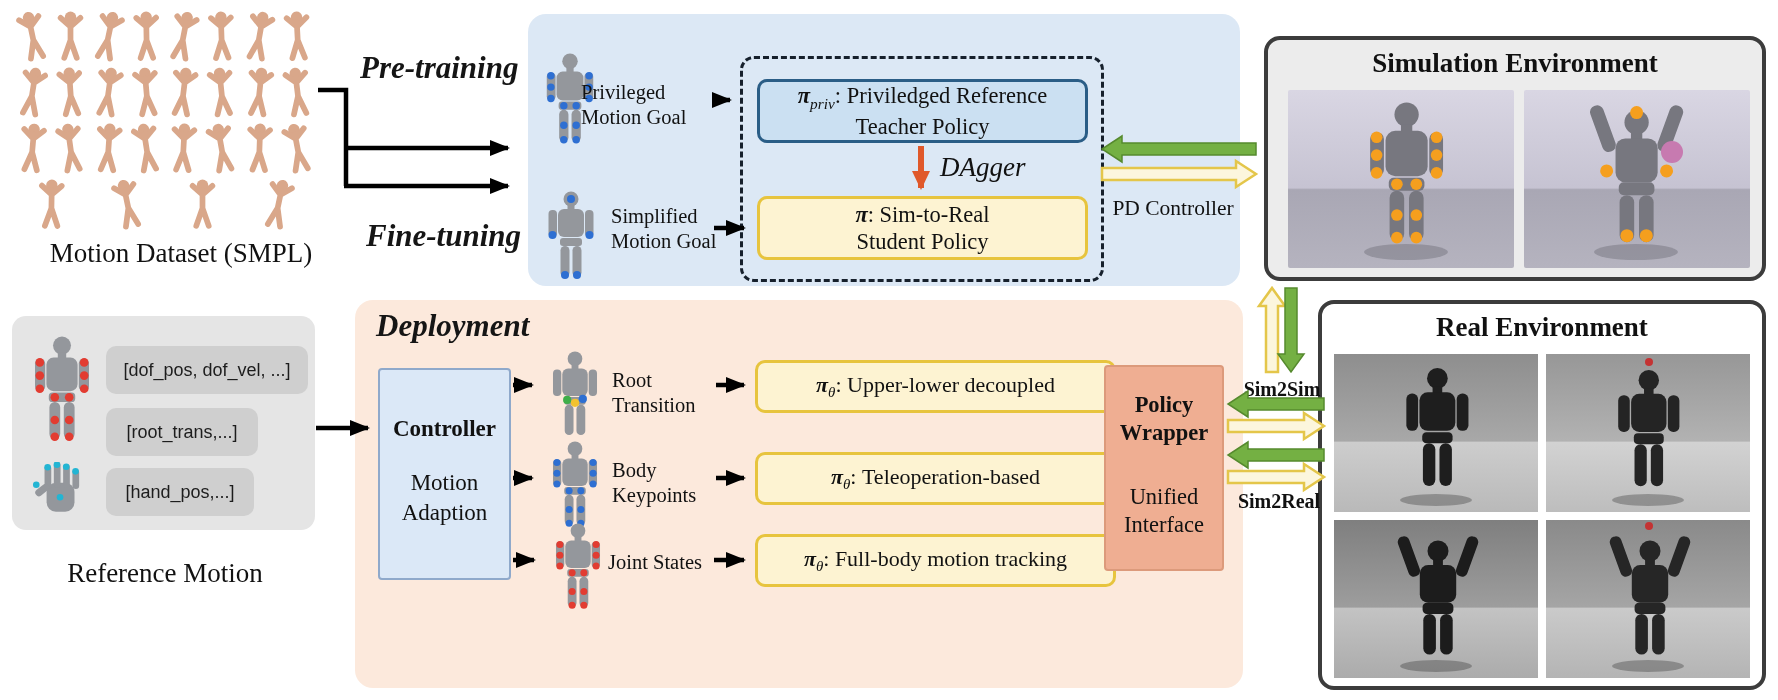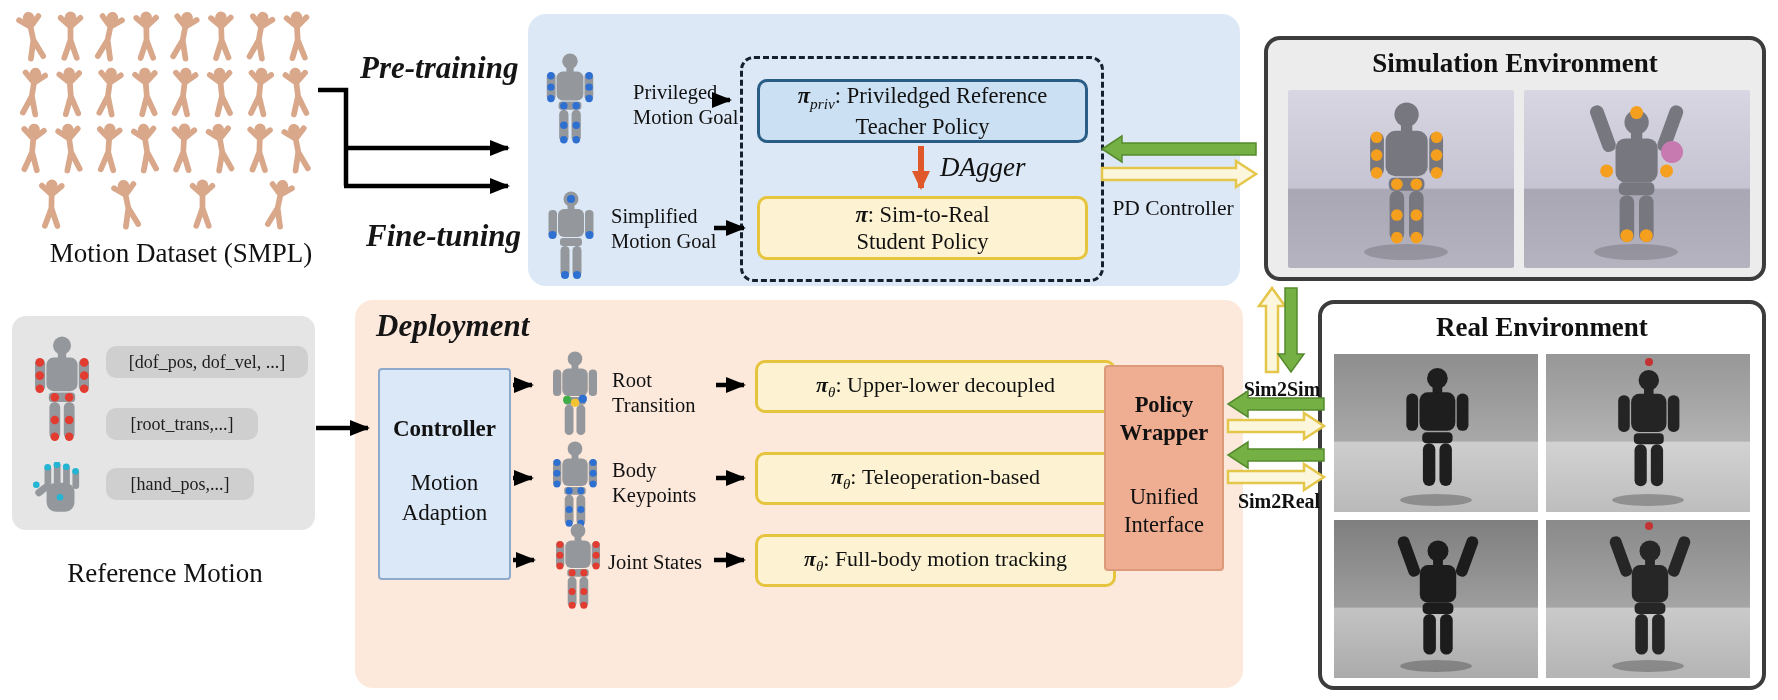--- a/index.html
+++ b/index.html
@@ -21,32 +21,32 @@
   
   .dataset { left:14px; top:8px; width:302px; height:224px; display:flex; flex-wrap:wrap;
              align-content:space-around; justify-content:space-around; }
   .dataset svg { width:37px; height:52px; }
   .dataset-label { left:16px; top:238px; width:330px; text-align:center; font-size:27px; }
 
   .refbox { left:12px; top:316px; width:303px; height:214px; background:#e5e5e5; border-radius:14px; }
   .ref-robot { position:absolute; left:14px; top:18px; width:72px; height:112px; }
   .ref-hand  { position:absolute; left:16px; top:146px; width:62px; height:58px; }
   .pill { position:absolute; left:94px; background:#cfcfcf; border-radius:10px;
-          font-family:Liberation Serif, serif; font-size:18px; height:32px;
+          font-family:Liberation Sans, sans-serif; font-size:18px; height:48px;
           display:flex; align-items:center; justify-content:center; color:#1d1d1d; }
   .pill1 { top:30px;  width:202px; }
   .pill2 { top:92px;  width:152px; }
   .pill3 { top:152px; width:148px; }
   .ref-label { left:0; top:558px; width:330px; text-align:center; font-size:27px; }
 
   
   .goal-label { font-size:20.5px; line-height:1.22; }
   .icon { color:#94979c; }
   .icon-priv { left:534px; top:52px;  width:72px; height:95px; }
-  .lbl-privgoal { left:633px; top:80px; width:124px; }
+  .lbl-privgoal { left:581px; top:80px; width:124px; }
   .icon-simp { left:538px; top:190px; width:66px; height:92px; }
   .lbl-simpgoal { left:611px; top:204px; width:124px; }
 
   .dashed-box { left:740px; top:56px; width:364px; height:226px; border:3px dashed #16202c; border-radius:14px; }
   .pbox { display:flex; flex-direction:column; align-items:center; justify-content:center;
           font-size:22.5px; border-radius:10px; text-align:center; line-height:1.22; }
   .teacher { left:757px; top:79px;  width:331px; height:64px; background:#cbe0f2; border:3px solid #2a5d86; }
   .student { left:757px; top:196px; width:331px; height:64px; background:#fdf3d2; border:3px solid #e7c43e; }
   .dagger-label { left:940px; top:152px; font-size:27px; font-style:italic; }
   .lbl-proprio { left:1094px; top:84px;  width:156px; text-align:center; font-size:21.5px; line-height:1.2; }

